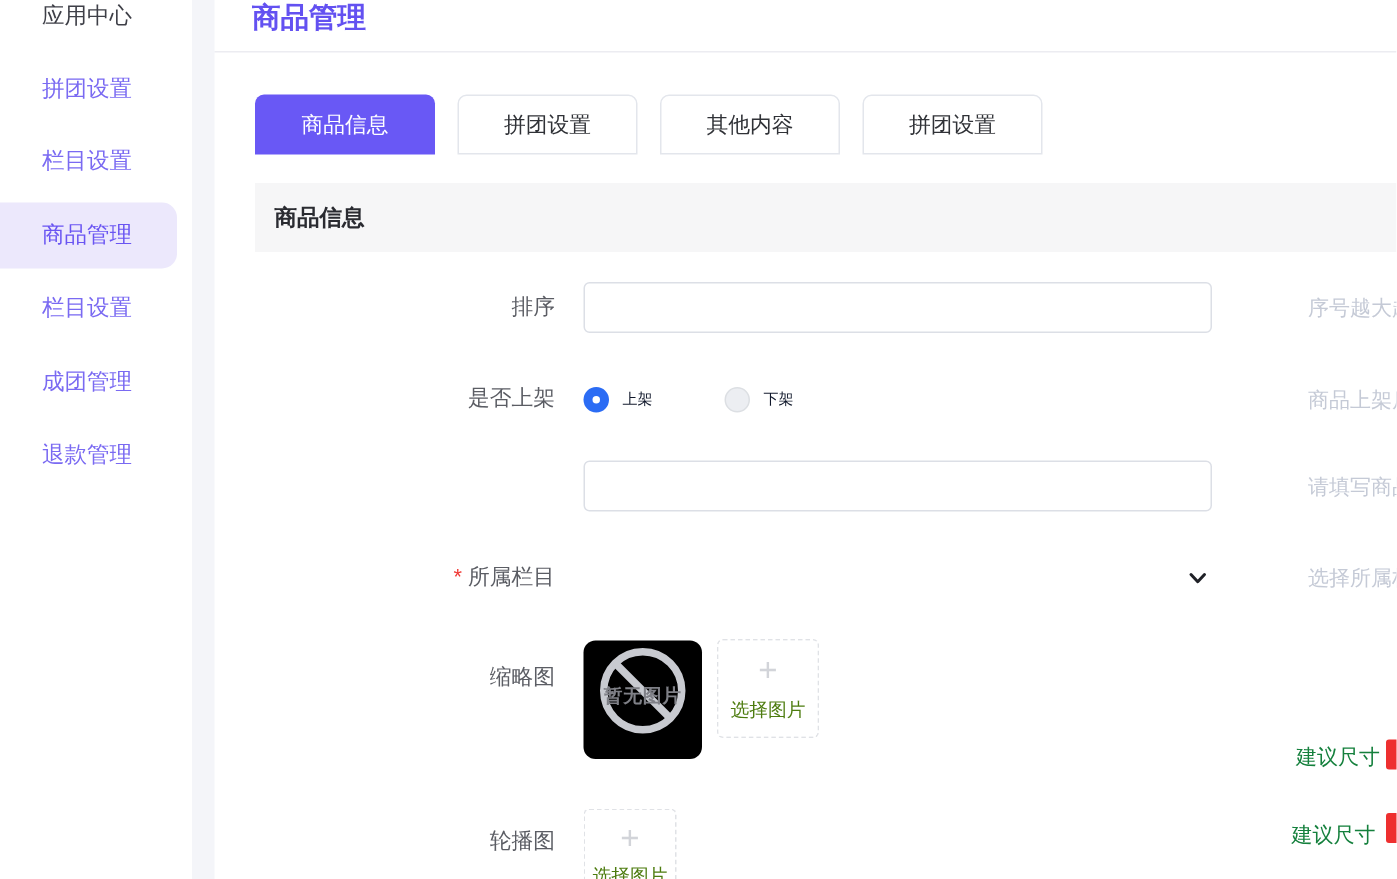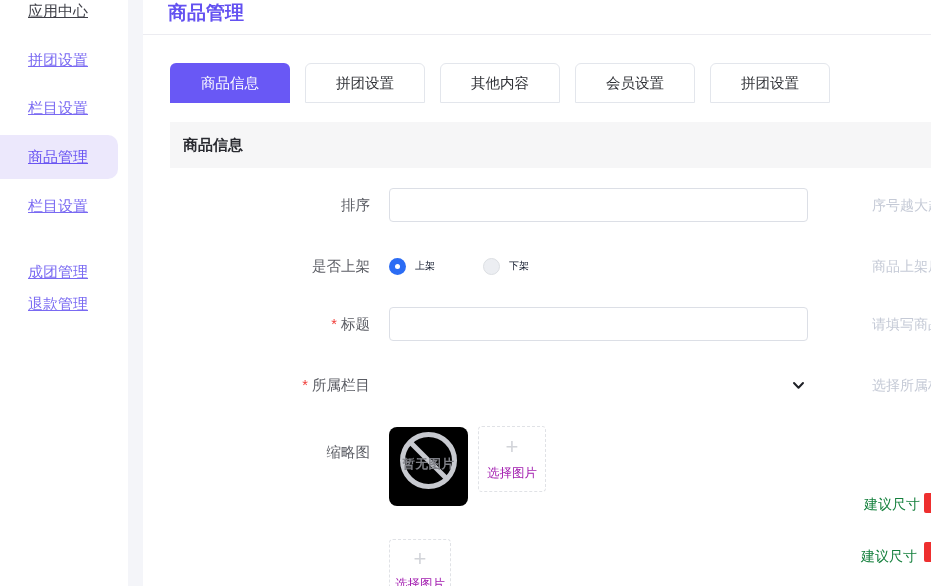--- a/index.html
+++ b/index.html
@@ -5,21 +5,21 @@
   html,body{margin:0;padding:0;}
   body{
     width:931px;height:586px;position:relative;overflow:hidden;
     background:#ffffff;
     font-family:"Liberation Sans","DejaVu Sans",sans-serif;
     -webkit-font-smoothing:antialiased;
   }
   
   .sidebar{position:absolute;left:0;top:0;width:128px;height:586px;background:#fff;}
   .gutter{position:absolute;left:128px;top:0;width:15px;height:586px;background:#f4f5f9;}
-  .sb-item{position:absolute;left:28px;font-size:15px;line-height:20px;color:#7a6af2;cursor:pointer;white-space:nowrap;text-decoration:underline;}
+  .sb-item{position:absolute;left:28px;font-size:15px;line-height:20px;color:#7a6af2;cursor:pointer;white-space:nowrap;}
   .sb-item.dark{color:#3e3f47;}
   .sb-active-bg{position:absolute;left:0;top:135px;width:118px;height:44px;background:#ece8fc;border-radius:0 10px 10px 0;}
   .sb-item.active{color:#6a55f2;font-weight:500;}
   
   .page-title{position:absolute;left:168px;top:1px;font-size:19px;font-weight:700;color:#6351f1;line-height:24px;}
   .title-divider{position:absolute;left:143px;right:0;top:34px;height:1px;background:#ececf1;}
   
   .tabs{position:absolute;left:170px;top:63px;display:flex;gap:15px;}
   .tab{width:120px;height:40px;box-sizing:border-box;border-radius:6px 6px 0 0;
        display:flex;align-items:center;justify-content:center;
@@ -50,51 +50,50 @@
   .rlabel{margin-left:9px;font-size:10px;color:#0f172a;cursor:pointer;}
   .rgroup .gap{width:48px;flex:none;}
   
   .noimg-box{position:absolute;left:219px;top:1px;width:79px;height:79px;background:#000000;border-radius:8px;}
   .noimg-text{position:absolute;left:0;top:29px;width:100%;text-align:center;
        font-size:12.5px;font-weight:700;color:#7f8087;letter-spacing:0.5px;}
   .pick-box{position:absolute;box-sizing:border-box;border:1px dashed #e0e2e6;border-radius:4px;background:#fff;cursor:pointer;}
   .pick-box.thumb{left:308px;top:0;width:68px;height:66px;}
   .pick-box.carousel{left:219px;top:0;width:62px;height:70px;}
   .pick-plus{position:absolute;left:0;width:100%;text-align:center;font-size:22px;line-height:26px;color:#d2d4d9;}
-  .pick-text{position:absolute;left:0;width:100%;text-align:center;font-size:12.5px;color:#a21caf;white-space:nowrap;}
+  .pick-text{position:absolute;left:0;width:100%;text-align:center;font-size:12.5px;color:#4d7c0f;white-space:nowrap;}
   .pick-box.thumb .pick-plus{top:7px;}
   .pick-box.thumb .pick-text{top:38px;}
   .pick-box.carousel .pick-plus{top:6px;}
   .pick-box.carousel .pick-text{top:36px;}
   .size-hint{position:absolute;font-size:14px;color:#15803d;line-height:20px;white-space:nowrap;}
   .size-badge{position:absolute;width:30px;height:20px;background:#ee2f2f;border-radius:2px;}
 </style>
 </head>
 <body>
 
 <div class="sidebar">
   <div class="sb-active-bg"></div>
   <div class="sb-item dark" style="top:1px;">应用中心</div>
   <div class="sb-item" style="top:50px;">拼团设置</div>
   <div class="sb-item" style="top:98px;">栏目设置</div>
   <div class="sb-item active" style="top:147px;">商品管理</div>
   <div class="sb-item" style="top:196px;">栏目设置</div>
-  <div class="sb-item" style="top:262px;">成团管理</div>
+  <div class="sb-item" style="top:245px;">成团管理</div>
   <div class="sb-item" style="top:294px;">退款管理</div>
 </div>
 <div class="gutter"></div>
 
 <div class="page-title">商品管理</div>
 <div class="title-divider"></div>
 
 <div class="tabs">
   <div class="tab active">商品信息</div>
   <div class="tab">拼团设置</div>
   <div class="tab">其他内容</div>
-  <div class="tab">会员设置</div>
   <div class="tab">拼团设置</div>
 </div>
 
 <div class="section-bar">
   <span>商品信息</span>
 </div>
 
 <div class="frow" style="top:188px;height:44px;">
   <div class="flabel">排序</div>
   <input class="tinput" type="text" value="" style="">
@@ -107,21 +106,20 @@
     <span class="radio on"></span>
     <span class="rlabel">上架</span>
     <span class="gap"></span>
     <span class="radio off"></span>
     <span class="rlabel">下架</span>
   </div>
   <div class="fhint">商品上架后</div>
 </div>
 
 <div class="frow" style="top:307px;height:34px;">
-  <div class="flabel"><span class="req">*</span><span>标题</span></div>
   <input class="tinput" type="text" value="" style="">
   <div class="fhint">请填写商品</div>
 </div>
 
 <div class="frow" style="top:368px;height:36px;">
   <div class="flabel"><span class="req">*</span><span>所属栏目</span></div>
   <span class="sel-caret">
     <svg width="15" height="15" viewBox="0 0 15 15">
         <path d="M3 5 L7.5 9.8 L12 5" fill="none" stroke="#1f2127" stroke-width="2" stroke-linecap="round" stroke-linejoin="round"></path>
       </svg>
@@ -140,19 +138,20 @@
   </div>
   <div class="pick-box thumb">
     <div class="pick-plus">+</div>
     <div class="pick-text">选择图片</div>
   </div>
   <div class="size-hint" style="left:694px;top:68px;">建议尺寸</div>
   <div class="size-badge" style="left:754px;top:67px;"></div>
 </div>
 
 <div class="frow" style="top:539px;height:47px;">
+  <div class="flabel" style="top:12px;line-height:20px;">轮播图</div>
   <div class="pick-box carousel">
     <div class="pick-plus">+</div>
     <div class="pick-text">选择图片</div>
   </div>
   <div class="size-hint" style="left:691px;top:7px;">建议尺寸</div>
   <div class="size-badge" style="left:754px;top:3px;"></div>
 </div>
 
 </body></html>

